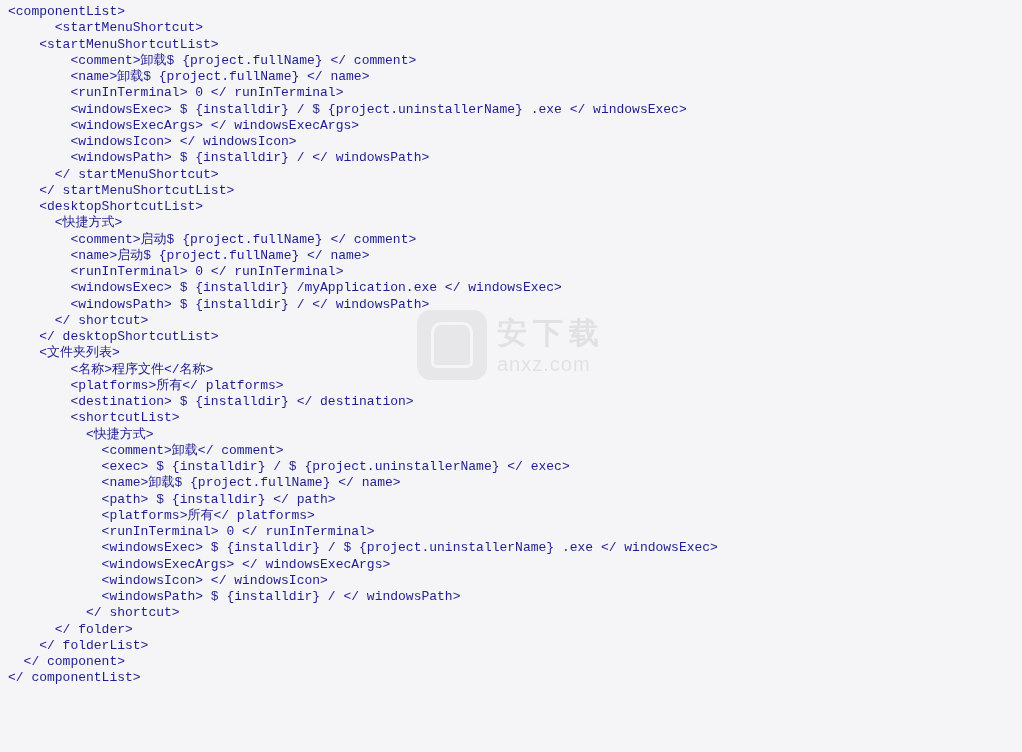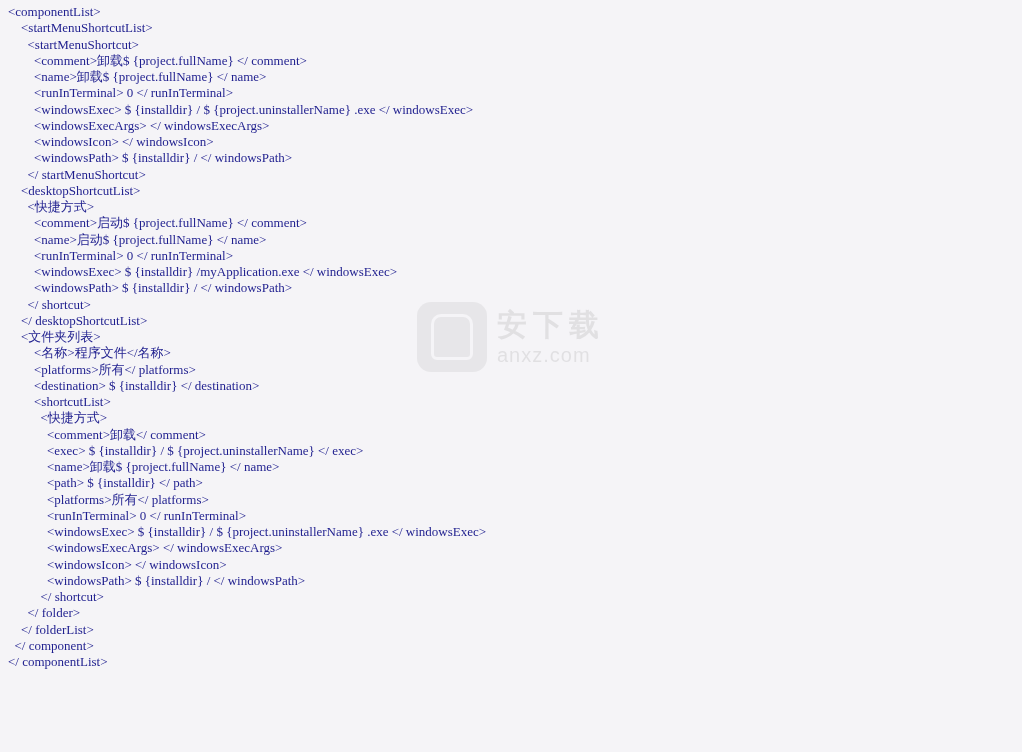--- a/index.html
+++ b/index.html
@@ -9,21 +9,21 @@
     font-family: "Courier New", monospace;
     font-size: 13px;
     line-height: 1.25;
     color: #1e1e8e;
     width: 1022px;
     box-sizing: border-box;
     position: relative;
   }
   .code-line {
     white-space: pre;
-    font-family: Liberation Serif, serif;
+    font-family: Liberation Mono, monospace;
   }
   .watermark {
     position: absolute;
     top: 50%;
     left: 50%;
     transform: translate(-50%, -50%);
     display: flex;
     align-items: center;
     opacity: 0.12;
     pointer-events: none;
@@ -70,30 +70,31 @@
     <div class="watermark-icon-inner"></div>
   </div>
   <div class="watermark-text">
     <div class="line1">安下载</div>
     <div class="line2">anxz.com</div>
   </div>
 </div>
 
 <div class="content" id="code-content">
     <div class="code-line">&lt;componentList&gt;</div>
+    <div class="code-line">      &lt;startMenuShortcut&gt;</div>
     <div class="code-line">    &lt;startMenuShortcutList&gt;</div>
-    <div class="code-line">      &lt;startMenuShortcut&gt;</div>
     <div class="code-line">        &lt;comment&gt;卸载$ {project.fullName} &lt;/ comment&gt;</div>
     <div class="code-line">        &lt;name&gt;卸载$ {project.fullName} &lt;/ name&gt;</div>
     <div class="code-line">        &lt;runInTerminal&gt; 0 &lt;/ runInTerminal&gt;</div>
     <div class="code-line">        &lt;windowsExec&gt; $ {installdir} / $ {project.uninstallerName} .exe &lt;/ windowsExec&gt;</div>
     <div class="code-line">        &lt;windowsExecArgs&gt; &lt;/ windowsExecArgs&gt;</div>
     <div class="code-line">        &lt;windowsIcon&gt; &lt;/ windowsIcon&gt;</div>
     <div class="code-line">        &lt;windowsPath&gt; $ {installdir} / &lt;/ windowsPath&gt;</div>
     <div class="code-line">      &lt;/ startMenuShortcut&gt;</div>
+    <div class="code-line">    &lt;/ startMenuShortcutList&gt;</div>
     <div class="code-line">    &lt;desktopShortcutList&gt;</div>
     <div class="code-line">      &lt;快捷方式&gt;</div>
     <div class="code-line">        &lt;comment&gt;启动$ {project.fullName} &lt;/ comment&gt;</div>
     <div class="code-line">        &lt;name&gt;启动$ {project.fullName} &lt;/ name&gt;</div>
     <div class="code-line">        &lt;runInTerminal&gt; 0 &lt;/ runInTerminal&gt;</div>
     <div class="code-line">        &lt;windowsExec&gt; $ {installdir} /myApplication.exe &lt;/ windowsExec&gt;</div>
     <div class="code-line">        &lt;windowsPath&gt; $ {installdir} / &lt;/ windowsPath&gt;</div>
     <div class="code-line">      &lt;/ shortcut&gt;</div>
     <div class="code-line">    &lt;/ desktopShortcutList&gt;</div>
     <div class="code-line">    &lt;文件夹列表&gt;</div>

